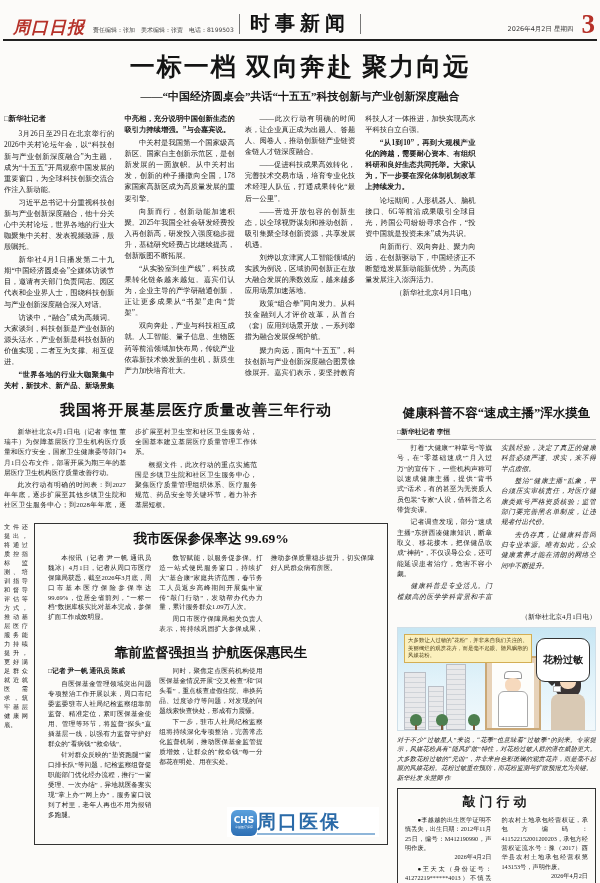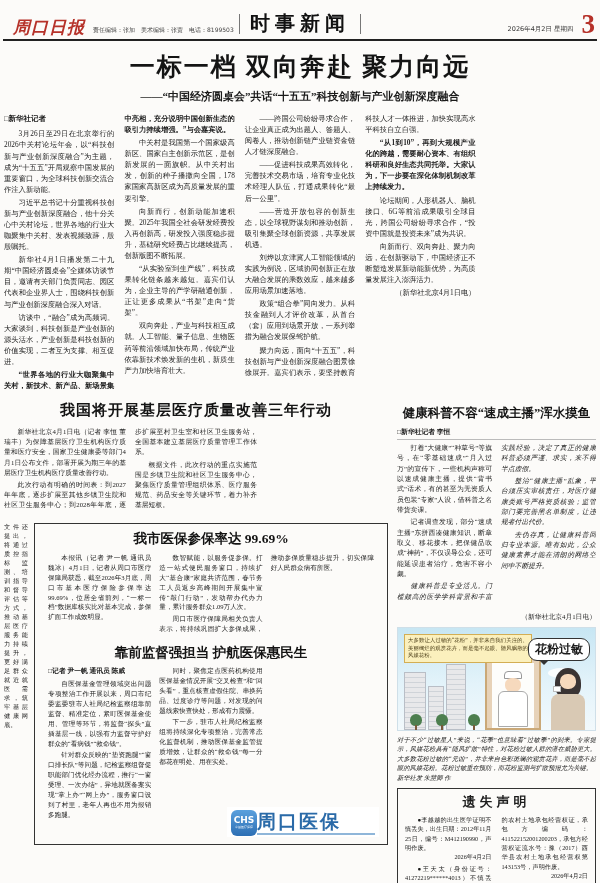--- a/index.html
+++ b/index.html
@@ -73,21 +73,21 @@
   .win-in { position:absolute; left:5px; top:5px; right:5px; bottom:0; background:#fdfdfb; }
   .nurse-cap { position:absolute; left:50%; transform:translateX(-50%); top:8px; width:18px; height:8px; background:#fff; border:1px solid #999; border-radius:4px 4px 0 0; }
   .nurse-face { position:absolute; left:50%; transform:translateX(-50%); top:15px; width:16px; height:14px; background:#f6d9bd; border-radius:45%; }
   .nurse-body { position:absolute; left:50%; transform:translateX(-50%); top:28px; width:30px; height:36px; background:#fff; border:1px solid #aaa; border-radius:6px 6px 0 0; }
   .woman { position:absolute; right:6px; bottom:0; width:42px; height:62px; }
   .woman .hair { position:absolute; left:50%; transform:translateX(-50%); top:0; width:26px; height:30px; background:#3a3434; border-radius:50% 50% 40% 40%; }
   .woman .face { position:absolute; left:50%; transform:translateX(-50%); top:6px; width:16px; height:15px; background:#f6d9bd; border-radius:45%; }
   .woman .body { position:absolute; left:50%; transform:translateX(-50%); top:26px; width:34px; height:36px; background:#d9c9b4; border-radius:8px 8px 0 0; }
   .woman .tissue { position:absolute; left:6px; top:18px; width:8px; height:6px; background:#fff; border:1px solid #bbb; }
   .note-box { position:absolute; left:6px; top:6px; width:128px; background:#fbf0bd; border:1px solid #d3ae54; padding:2px 3px; font-size:5.4px; line-height:1.4; color:#4a3c16; text-align:justify; }
-  .bubble { position:absolute; right:5px; top:10px; background:#fff; border:1.5px solid #333; border-radius:9px; padding:2px 6px; font-size:12px; font-weight:bold; }
+  .bubble { position:absolute; right:5px; top:10px; background:#fff; border:1.5px solid #333; border-radius:9px; padding:14px 6px; font-size:10px; font-weight:bold; }
   .bubble:after { content:""; position:absolute; left:10px; bottom:-5px; width:0; height:0; border:5px solid transparent; border-top-color:#333; border-bottom:0; }
 
   .cartoon-caption { margin-top:4px; font-size:6.3px; line-height:1.5; text-align:justify; font-style:italic; }
   .cartoon-credit { font-style:italic; }
 
   
   .lost-box { border:1px solid #333; margin-top:6px; padding:4px 7px 5px; }
   .lost-title { text-align:center; font-size:13px; font-weight:bold; letter-spacing:4px; margin-bottom:4px; }
   .lost-cols { column-count:2; column-gap:10px; font-size:6.2px; line-height:1.5; text-align:justify; height:84px; column-fill:auto; overflow:hidden; }
   .ln-text { text-indent:2em; }
@@ -122,21 +122,21 @@
     <div>
         <p class="para">3月26日至29日在北京举行的2026中关村论坛年会，以“科技创新与产业创新深度融合”为主题，成为“十五五”开局观察中国发展的重要窗口，为全球科技创新交流合作注入新动能。</p>
         <p class="para">习近平总书记十分重视科技创新与产业创新深度融合，他十分关心中关村论坛，世界各地的行业大咖聚集中关村、发表视频致辞，殷殷嘱托。</p>
         <p class="para">新华社4月1日播发第二十九期“中国经济圆桌会”全媒体访谈节目，邀请有关部门负责同志、园区代表和企业界人士，围绕科技创新与产业创新深度融合深入对话。</p>
         <p class="para">访谈中，“融合”成为高频词。大家谈到，科技创新是产业创新的源头活水，产业创新是科技创新的价值实现，二者互为支撑、相互促进。</p>
         <p class="para bold">“世界各地的行业大咖聚集中关村，新技术、新产品、新场景集中亮相，充分说明中国创新生态的吸引力持续增强。”与会嘉宾说。</p>
         <p class="para">中关村是我国第一个国家级高新区、国家自主创新示范区，是创新发展的一面旗帜。从中关村出发，创新的种子播撒向全国，178家国家高新区成为高质量发展的重要引擎。</p>
         <p class="para">向新而行，创新动能加速积聚。2025年我国全社会研发经费投入再创新高，研发投入强度稳步提升，基础研究经费占比继续提高，创新版图不断拓展。</p>
         <p class="para">“从实验室到生产线”，科技成果转化链条越来越短。嘉宾们认为，企业主导的产学研融通创新，正让更多成果从“书架”走向“货架”。</p>
         <p class="para">双向奔赴，产业与科技相互成就。人工智能、量子信息、生物医药等前沿领域加快布局，传统产业依靠新技术焕发新的生机，新质生产力加快培育壮大。</p>
-        <p class="para">——跨国公司纷纷寻求合作，让企业真正成为出题人、答题人、阅卷人，推动创新链产业链资金链人才链深度融合。</p>
+        <p class="para">——此次行动有明确的时间表，让企业真正成为出题人、答题人、阅卷人，推动创新链产业链资金链人才链深度融合。</p>
         <p class="para">——促进科技成果高效转化，完善技术交易市场，培育专业化技术经理人队伍，打通成果转化“最后一公里”。</p>
         <p class="para">——营造开放包容的创新生态，以全球视野谋划和推动创新，吸引集聚全球创新资源，共享发展机遇。</p>
         <p class="para">刘烨以京津冀人工智能领域的实践为例说，区域协同创新正在放大融合发展的乘数效应，越来越多应用场景加速落地。</p>
         <p class="para">政策“组合拳”同向发力。从科技金融到人才评价改革，从首台（套）应用到场景开放，一系列举措为融合发展保驾护航。</p>
         <p class="para">聚力向远，面向“十五五”，科技创新与产业创新深度融合图景徐徐展开。嘉宾们表示，要坚持教育科技人才一体推进，加快实现高水平科技自立自强。</p>
         <p class="para bold">“从1到10”，再到大规模产业化的跨越，需要耐心资本、有组织科研和良好生态共同托举。大家认为，下一步要在深化体制机制改革上持续发力。</p>
         <p class="para">论坛期间，人形机器人、脑机接口、6G等前沿成果吸引全球目光，跨国公司纷纷寻求合作，“投资中国就是投资未来”成为共识。</p>
         <p class="para">向新而行、双向奔赴、聚力向远，在创新驱动下，中国经济正不断塑造发展新动能新优势，为高质量发展注入澎湃活力。</p>
       </div>
     <div class="signoff">（新华社北京4月1日电）</div>
@@ -232,21 +232,21 @@
         </div>
         <div class="note-box">大多数让人过敏的“花粉”，并非来自我们关注的、美丽绚烂的观赏花卉，而是毫不起眼、随风飘散的风媒花粉。</div>
         <div class="bubble">花粉过敏</div>
       </div>
 
       <div class="cartoon-caption">
         <span>对于不少“过敏星人”来说，“花季”也意味着“过敏季”的到来。专家提示，风媒花粉具有“随风扩散”特性，对花粉过敏人群的潜在威胁更大。大多数花粉过敏的“元凶”，并非来自色彩斑斓的观赏花卉，而是毫不起眼的风媒花粉。花粉过敏重在预防，而花粉监测与扩散预报尤为关键。</span><span class="cartoon-credit">　　新华社发 朱慧卿 作</span>
       </div>
 
       <div class="lost-box">
-        <div class="lost-title">遗失声明</div>
+        <div class="lost-title">敲门行动</div>
         <div class="lost-cols">
           <p class="ln-text">●李越越的出生医学证明不慎丢失，出生日期：2012年11月25日，编号：M412190990，声明作废。</p>
           <div class="ln-date">2026年4月2日</div>
           <p class="ln-text">●王天太（身份证号：41272219******4013）不慎丢失西华县聂堆镇翟集村十二组的农村土地承包经营权证，承包方编码：411522152001200203，承包方经营权证流水号：豫（2017）西华县农村土地承包经营权第143153号，声明作废。</p>
           <div class="ln-date">2026年4月2日</div>
 
         </div>
       </div>
     </div>
   </div>

